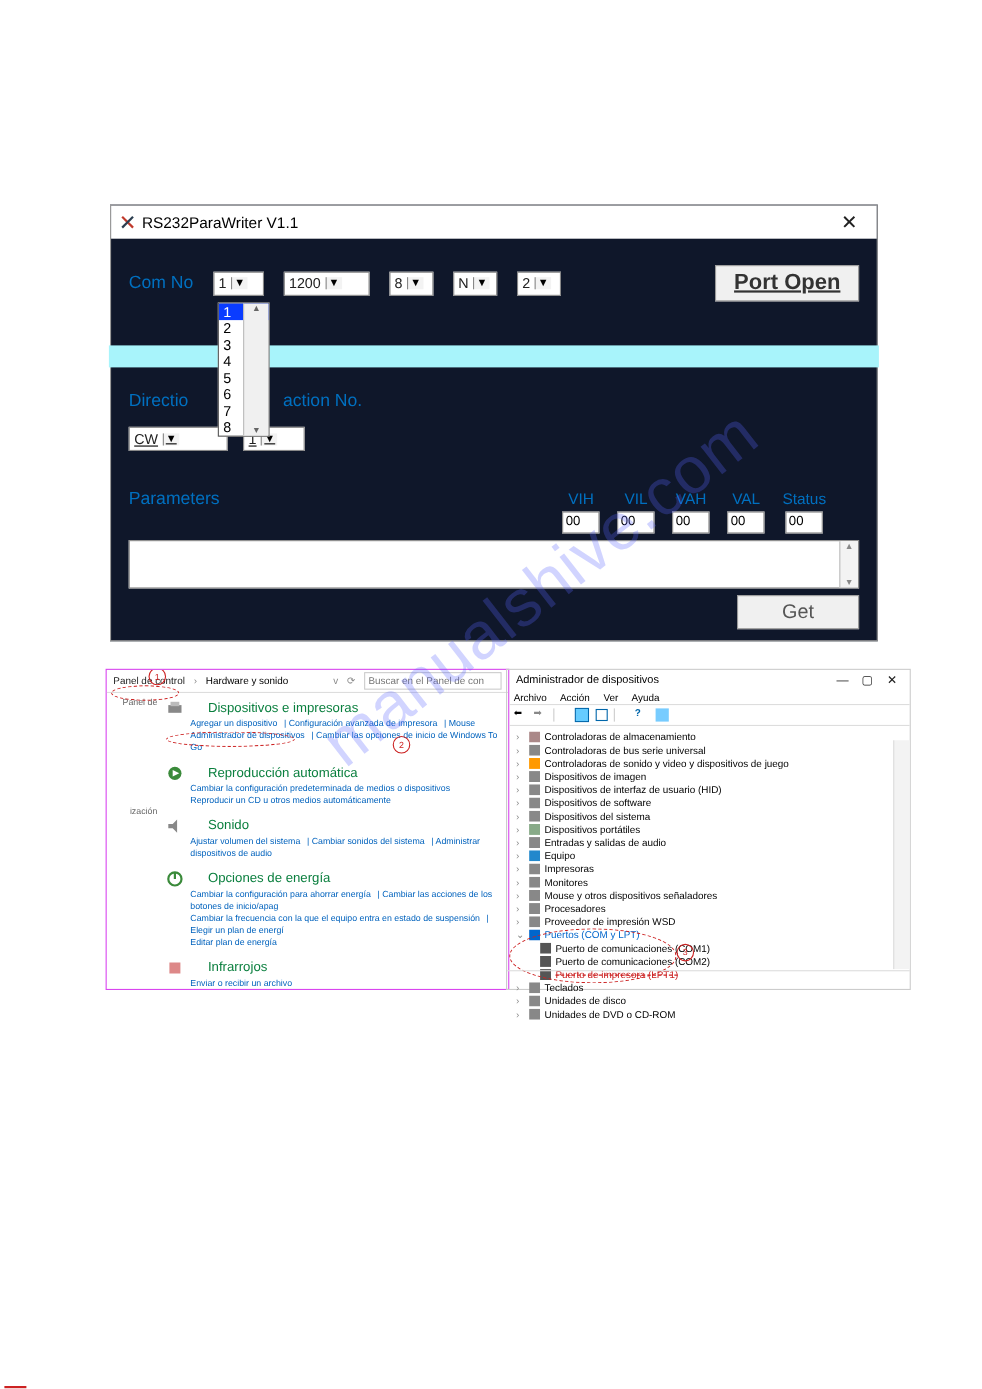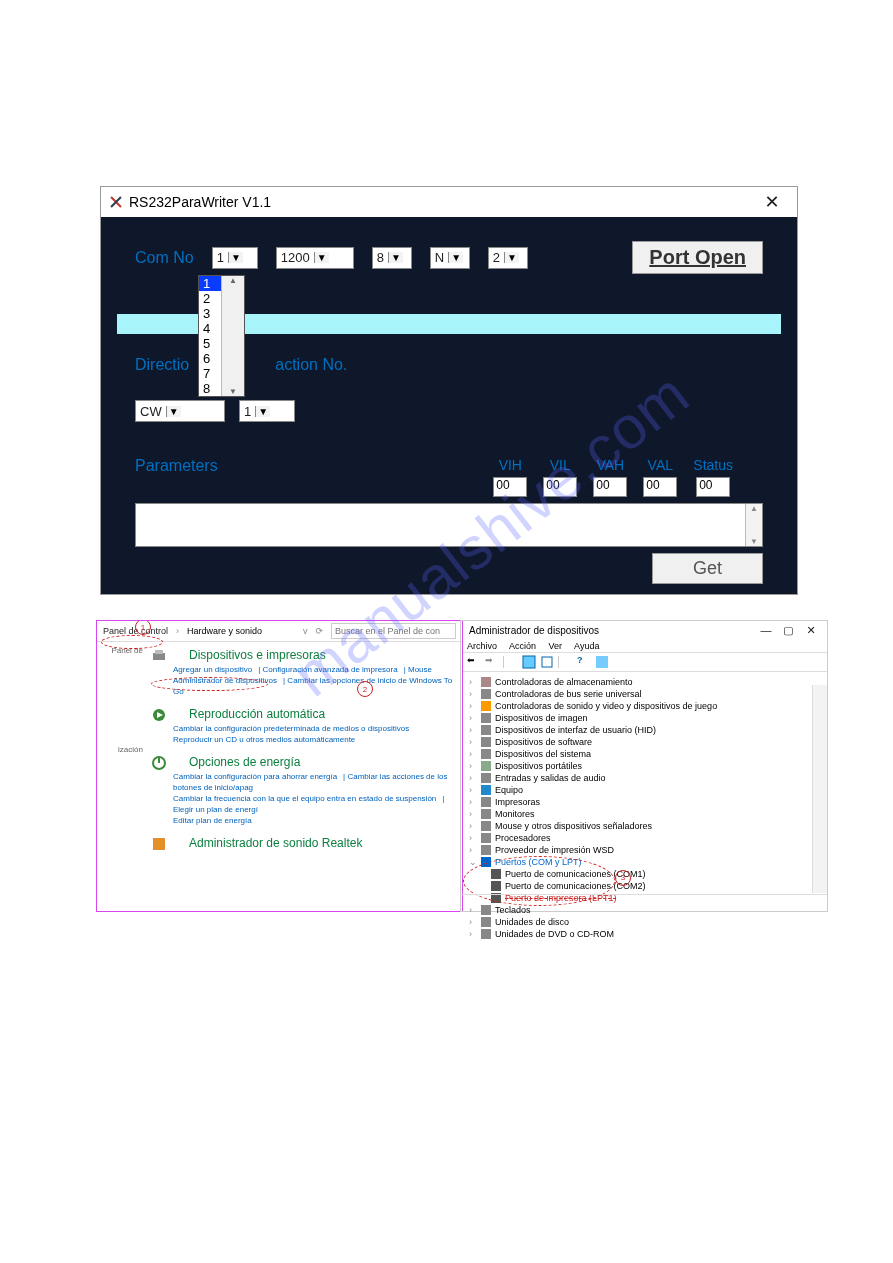--- a/index.html
+++ b/index.html
@@ -47,21 +47,21 @@
     .x-icon.tool::before { background: #c0392b; transform: rotate(45deg); }
     .x-icon.tool::after { background: #2c3e50; transform: rotate(-45deg); }
     .close-btn {
       width: 34px;
       text-align: center;
       font-size: 18px;
       color: #222;
       cursor: pointer;
     }
     .rs232-body {
-      padding: 24px 34px 10px;
+      padding: 24px 16px 10px;
       position: relative;
     }
     .top-controls {
       display: flex;
       align-items: center;
       gap: 18px;
     }
     .label-com { color: #0070c0; font-size: 16px; }
     .combo {
       display: inline-flex;
@@ -321,21 +321,21 @@
       </div>
     </div>
 
     <div class="cyan-band"></div>
 
     <div class="row-directions">
       <span class="sect-label">Directio</span>
       <span style="width:58px;"></span>
       <span class="sect-label">action No.</span>
     </div>
-    <div class="row-directions" style="margin-top:20px;">
+    <div class="row-directions" style="margin-top:8px;text-decoration:underline;">
       <span class="combo" style="width:90px;">
         <span class="val">CW</span>
         <span class="arrow">▼</span>
       </span>
       <span class="combo" style="width:56px;">
         <span class="val">1</span>
         <span class="arrow">▼</span>
       </span>
     </div>
 
@@ -419,38 +419,62 @@
         </svg>
       <div>
         <div class="cp-title">Reproducción automática</div>
         <div class="cp-links">
           <span>Cambiar la configuración predeterminada de medios o dispositivos</span><br>
           <span>Reproducir un CD u otros medios automáticamente</span>
         </div>
       </div>
     </div>
 
+    <div class="cp-cat">
+      <svg class="cp-icon" viewBox="0 0 16 16">
+          <polygon points="2,6 6,6 10,2 10,14 6,10 2,10" fill="#888"></polygon>
+        </svg>
+      <div>
+        <div class="cp-title">Sonido</div>
+        <div class="cp-links">
+          <span>Ajustar volumen del sistema</span>|
+          <span>Cambiar sonidos del sistema</span>|
+          <span>Administrar dispositivos de audio</span>
+        </div>
+      </div>
+    </div>
 
     <div class="cp-cat">
       <svg class="cp-icon" viewBox="0 0 16 16">
           <circle cx="8" cy="8" r="6" fill="none" stroke="#3a8a3a" stroke-width="2"></circle>
           <line x1="8" y1="2" x2="8" y2="8" stroke="#3a8a3a" stroke-width="2"></line>
         </svg>
       <div>
         <div class="cp-title">Opciones de energía</div>
         <div class="cp-links">
           <span>Cambiar la configuración para ahorrar energía</span>|
           <span>Cambiar las acciones de los botones de inicio/apag</span><br>
           <span>Cambiar la frecuencia con la que el equipo entra en estado de suspensión</span>|
           <span>Elegir un plan de energí</span><br>
           <span>Editar plan de energía</span>
         </div>
       </div>
     </div>
 
+    <div class="cp-cat">
+      <svg class="cp-icon" viewBox="0 0 16 16">
+          <rect x="3" y="3" width="10" height="10" fill="#d88"></rect>
+        </svg>
+      <div>
+        <div class="cp-title">Infrarrojos</div>
+        <div class="cp-links">
+          <span>Enviar o recibir un archivo</span>
+        </div>
+      </div>
+    </div>
 
     <div class="cp-cat">
       <svg class="cp-icon" viewBox="0 0 16 16">
           <rect x="2" y="2" width="12" height="12" fill="#e38f2a"></rect>
         </svg>
       <div>
         <div class="cp-title">Administrador de sonido Realtek</div>
       </div>
     </div>
   </div>

